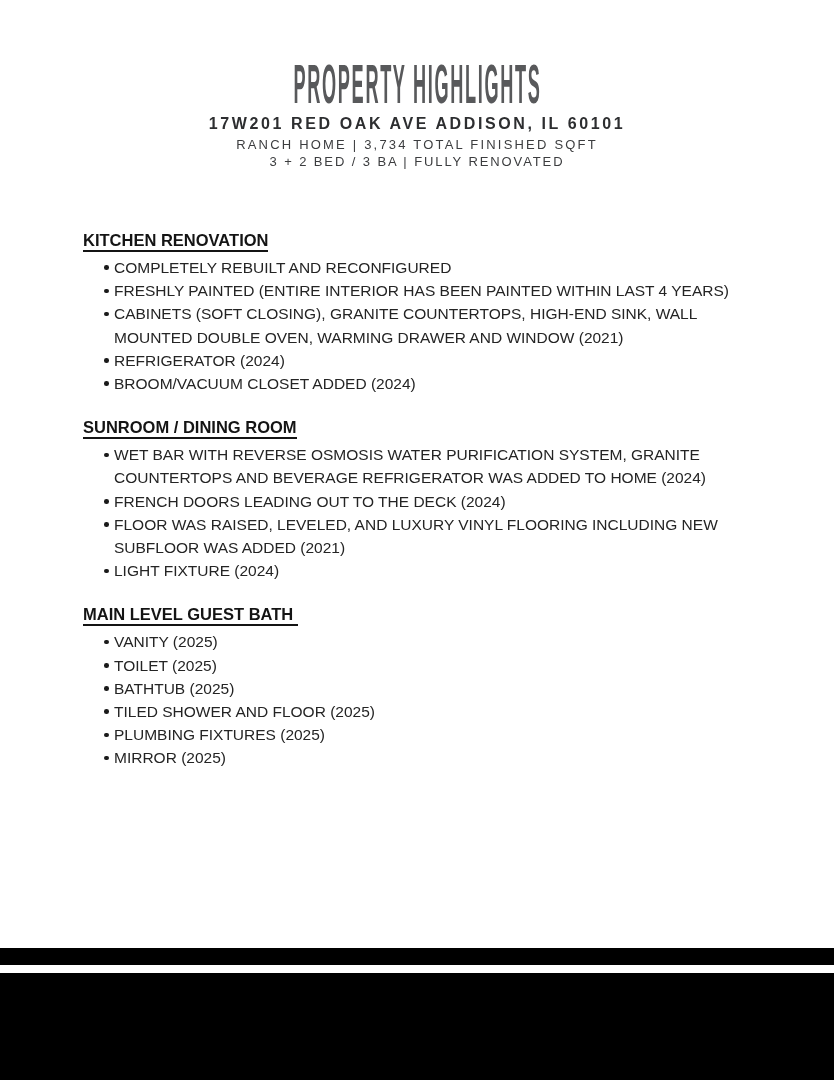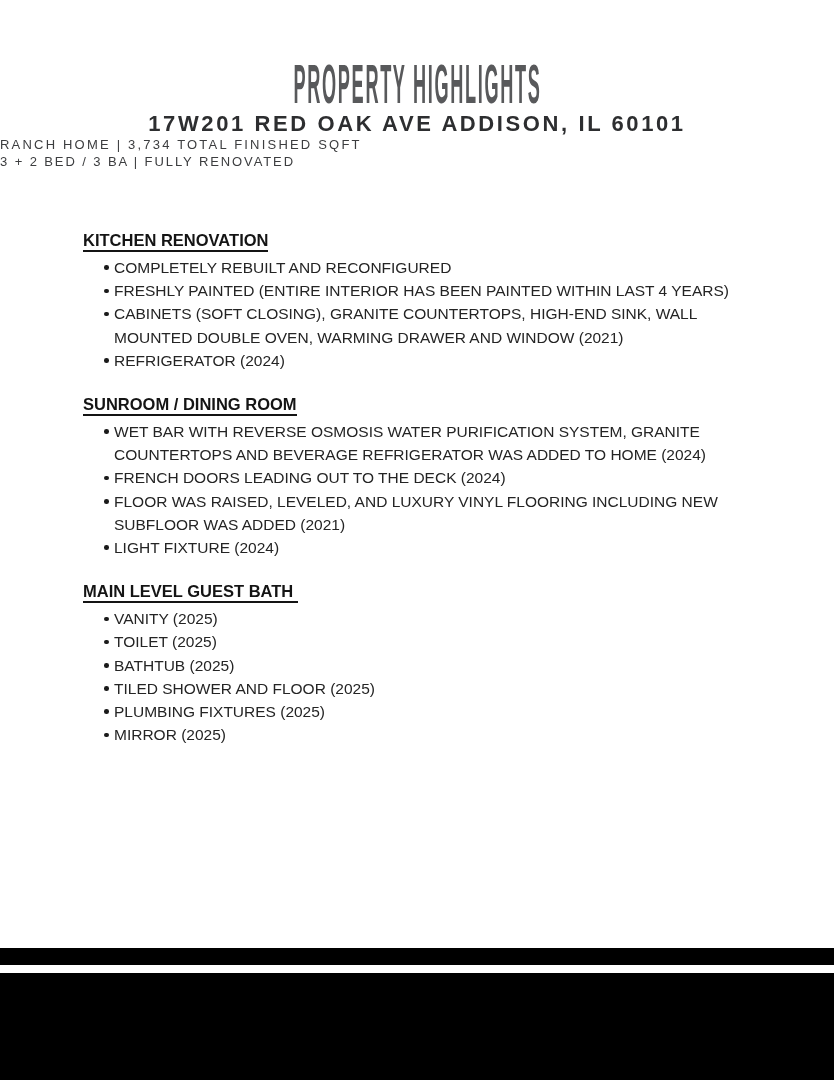--- a/index.html
+++ b/index.html
@@ -31,32 +31,32 @@
     color: #58595b;
     transform: scaleX(0.33);
     transform-origin: 50% 50%;
   }
   .address {
     position: absolute;
     top: 112px;
     left: 0;
     width: 100%;
     text-align: center;
-    font-size: 22px;
+    font-size: 16px;
     line-height: 23px;
     font-weight: 700;
     letter-spacing: 2.6px;
     color: #2d2e30;
     white-space: nowrap;
   }
   .subline {
     position: absolute;
     left: 0;
     width: 100%;
-    text-align: left;
+    text-align: center;
     font-size: 13px;
     line-height: 17px;
     font-weight: 400;
     letter-spacing: 2.2px;
     color: #3c3d3f;
     white-space: nowrap;
   }
   .subline.s1 { top: 136px; }
   .subline.s2 { top: 153px; letter-spacing: 1.9px; }
 
@@ -137,20 +137,21 @@
 
   <main class="content">
 
     <section class="section">
       <h2><span class="hline">KITCHEN RENOVATION</span></h2>
       <ul>
         <li>COMPLETELY REBUILT AND RECONFIGURED</li>
         <li>FRESHLY PAINTED (ENTIRE INTERIOR HAS BEEN PAINTED WITHIN LAST 4 YEARS)</li>
         <li>CABINETS (SOFT CLOSING), GRANITE COUNTERTOPS, HIGH-END SINK, WALL MOUNTED DOUBLE OVEN, WARMING DRAWER AND WINDOW (2021)</li>
         <li>REFRIGERATOR (2024)</li>
+        <li>BROOM/VACUUM CLOSET ADDED (2024)</li>
       </ul>
     </section>
 
     <section class="section">
       <h2><span class="hline">SUNROOM / DINING ROOM</span></h2>
       <ul>
         <li>WET BAR WITH REVERSE OSMOSIS WATER PURIFICATION SYSTEM, GRANITE COUNTERTOPS AND BEVERAGE REFRIGERATOR WAS ADDED TO HOME (2024)</li>
         <li>FRENCH DOORS LEADING OUT TO THE DECK (2024)</li>
         <li>FLOOR WAS RAISED, LEVELED, AND LUXURY VINYL FLOORING INCLUDING NEW SUBFLOOR WAS ADDED (2021)</li>
         <li>LIGHT FIXTURE (2024)</li>

